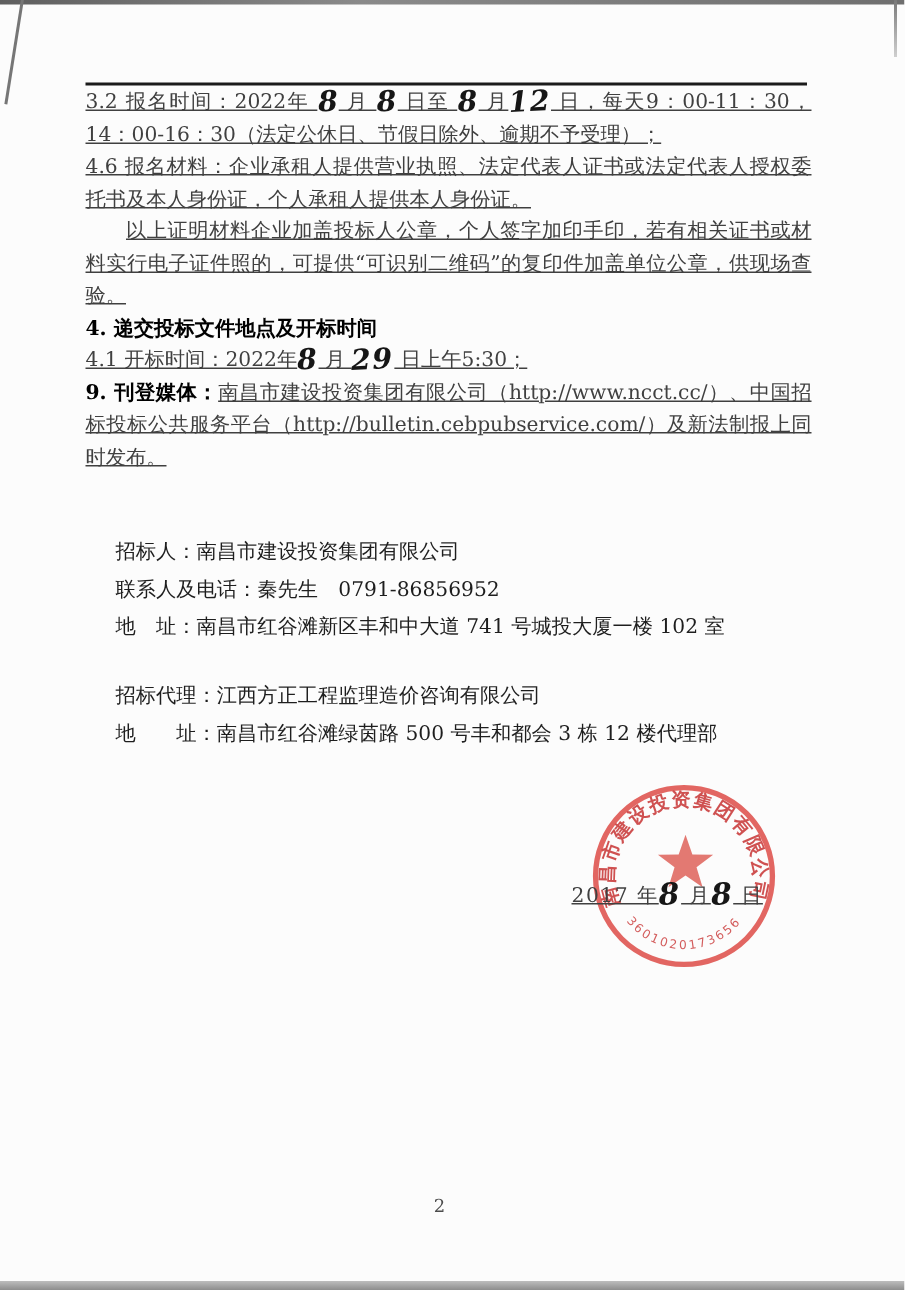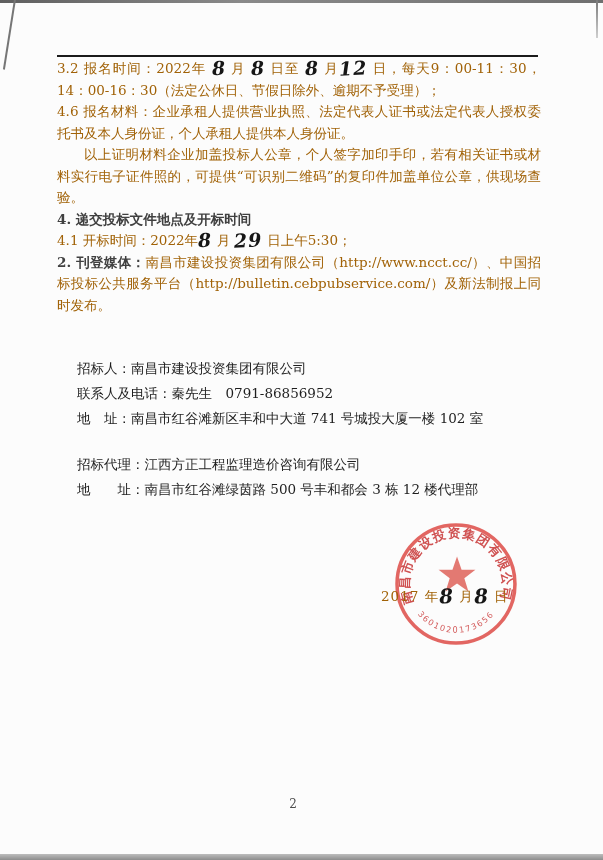--- a/index.html
+++ b/index.html
@@ -13,22 +13,22 @@
   .scan-top{position:absolute;top:0;left:0;width:603px;height:3px;background:linear-gradient(90deg,#5f5f5f,#8a8a8a 40%,#6f6f6f);}
   .scan-bottom{position:absolute;bottom:0;left:0;width:603px;height:6px;background:linear-gradient(180deg,#bdbdbd,#8d8d8d);}
   .scan-corner-tl{position:absolute;left:9px;top:-8px;width:2px;height:78px;background:#767676;transform:rotate(9deg);}
   .scan-edge-tr{position:absolute;right:5px;top:0;width:2px;height:38px;background:linear-gradient(#7a7a7a,#cfcfcf);}
   
   .top-rule{position:absolute;left:57px;top:55px;width:481px;height:2px;background:#1b1b1b;}
   
   .content{position:absolute;left:57px;top:58px;width:484px;}
   .para{font-size:13.5px;line-height:21.5px;text-align:justify;}
   .para.indent{text-indent:2em;}
-  .seg-print{color:#a16207;}
-  .seg-bold{font-weight:700;color:#404040;}
+  .seg-print{color:#404040;text-decoration:underline;}
+  .seg-bold{font-weight:700;color:#000000;}
   .seg-hand{
     font-family:"DejaVu Serif", serif;font-style:italic;font-weight:600;
     font-size:19px;line-height:1;letter-spacing:1px;color:#161616;
     display:inline-block;transform:rotate(-3deg);vertical-align:-2px;
   }
   .contact-block{margin-left:20px;font-size:13.5px;line-height:25px;text-align:left;}
   .contact-block.first{margin-top:40px;}
   .contact-block.second{margin-top:21px;}
   
   .stamp{position:absolute;left:394px;top:522px;width:124px;height:124px;opacity:.92;}
@@ -50,21 +50,21 @@
 
 <div class="top-rule"></div>
 
 <div class="content">
   <div>
       <div class="para"><span class="seg-print">3.2 报名时间：2022年 </span><span class="seg-hand">8</span><span class="seg-print"> 月 </span><span class="seg-hand">8</span><span class="seg-print"> 日至 </span><span class="seg-hand">8</span><span class="seg-print"> 月</span><span class="seg-hand">12</span><span class="seg-print"> 日，每天9：00-11：30，14：00-16：30（法定公休日、节假日除外、逾期不予受理）；</span></div>
       <div class="para"><span class="seg-print">4.6 报名材料：企业承租人提供营业执照、法定代表人证书或法定代表人授权委托书及本人身份证，个人承租人提供本人身份证。</span></div>
       <div class="para indent"><span class="seg-print">以上证明材料企业加盖投标人公章，个人签字加印手印，若有相关证书或材料实行电子证件照的，可提供“可识别二维码”的复印件加盖单位公章，供现场查验。</span></div>
       <div class="para"><span class="seg-bold">4. 递交投标文件地点及开标时间</span></div>
       <div class="para"><span class="seg-print">4.1 开标时间：2022年</span><span class="seg-hand">8</span><span class="seg-print"> 月 </span><span class="seg-hand">29</span><span class="seg-print"> 日上午5:30；</span></div>
-      <div class="para"><span class="seg-bold">2.  刊登媒体：</span><span class="seg-print">南昌市建设投资集团有限公司（http://www.ncct.cc/）、中国招标投标公共服务平台（http://bulletin.cebpubservice.com/）及新法制报上同时发布。</span></div>
+      <div class="para"><span class="seg-bold">9.  刊登媒体：</span><span class="seg-print">南昌市建设投资集团有限公司（http://www.ncct.cc/）、中国招标投标公共服务平台（http://bulletin.cebpubservice.com/）及新法制报上同时发布。</span></div>
     </div>
   <div class="contact-block first">
       <div>招标人：南昌市建设投资集团有限公司</div>
       <div>联系人及电话：秦先生　0791-86856952</div>
       <div>地　址：南昌市红谷滩新区丰和中大道 741 号城投大厦一楼 102 室</div>
     </div>
   <div class="contact-block second">
       <div>招标代理：江西方正工程监理造价咨询有限公司</div>
       <div>地　　址：南昌市红谷滩绿茵路 500 号丰和都会 3 栋 12 楼代理部</div>
     </div>

